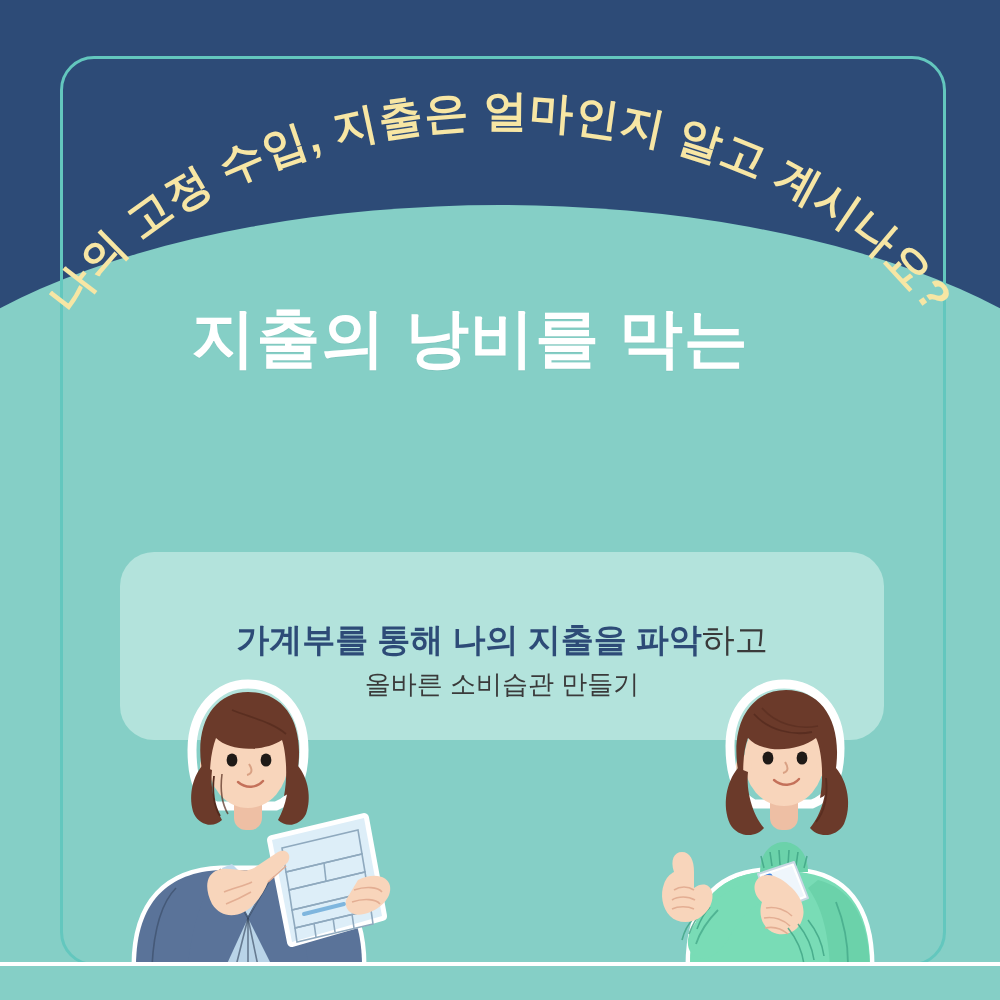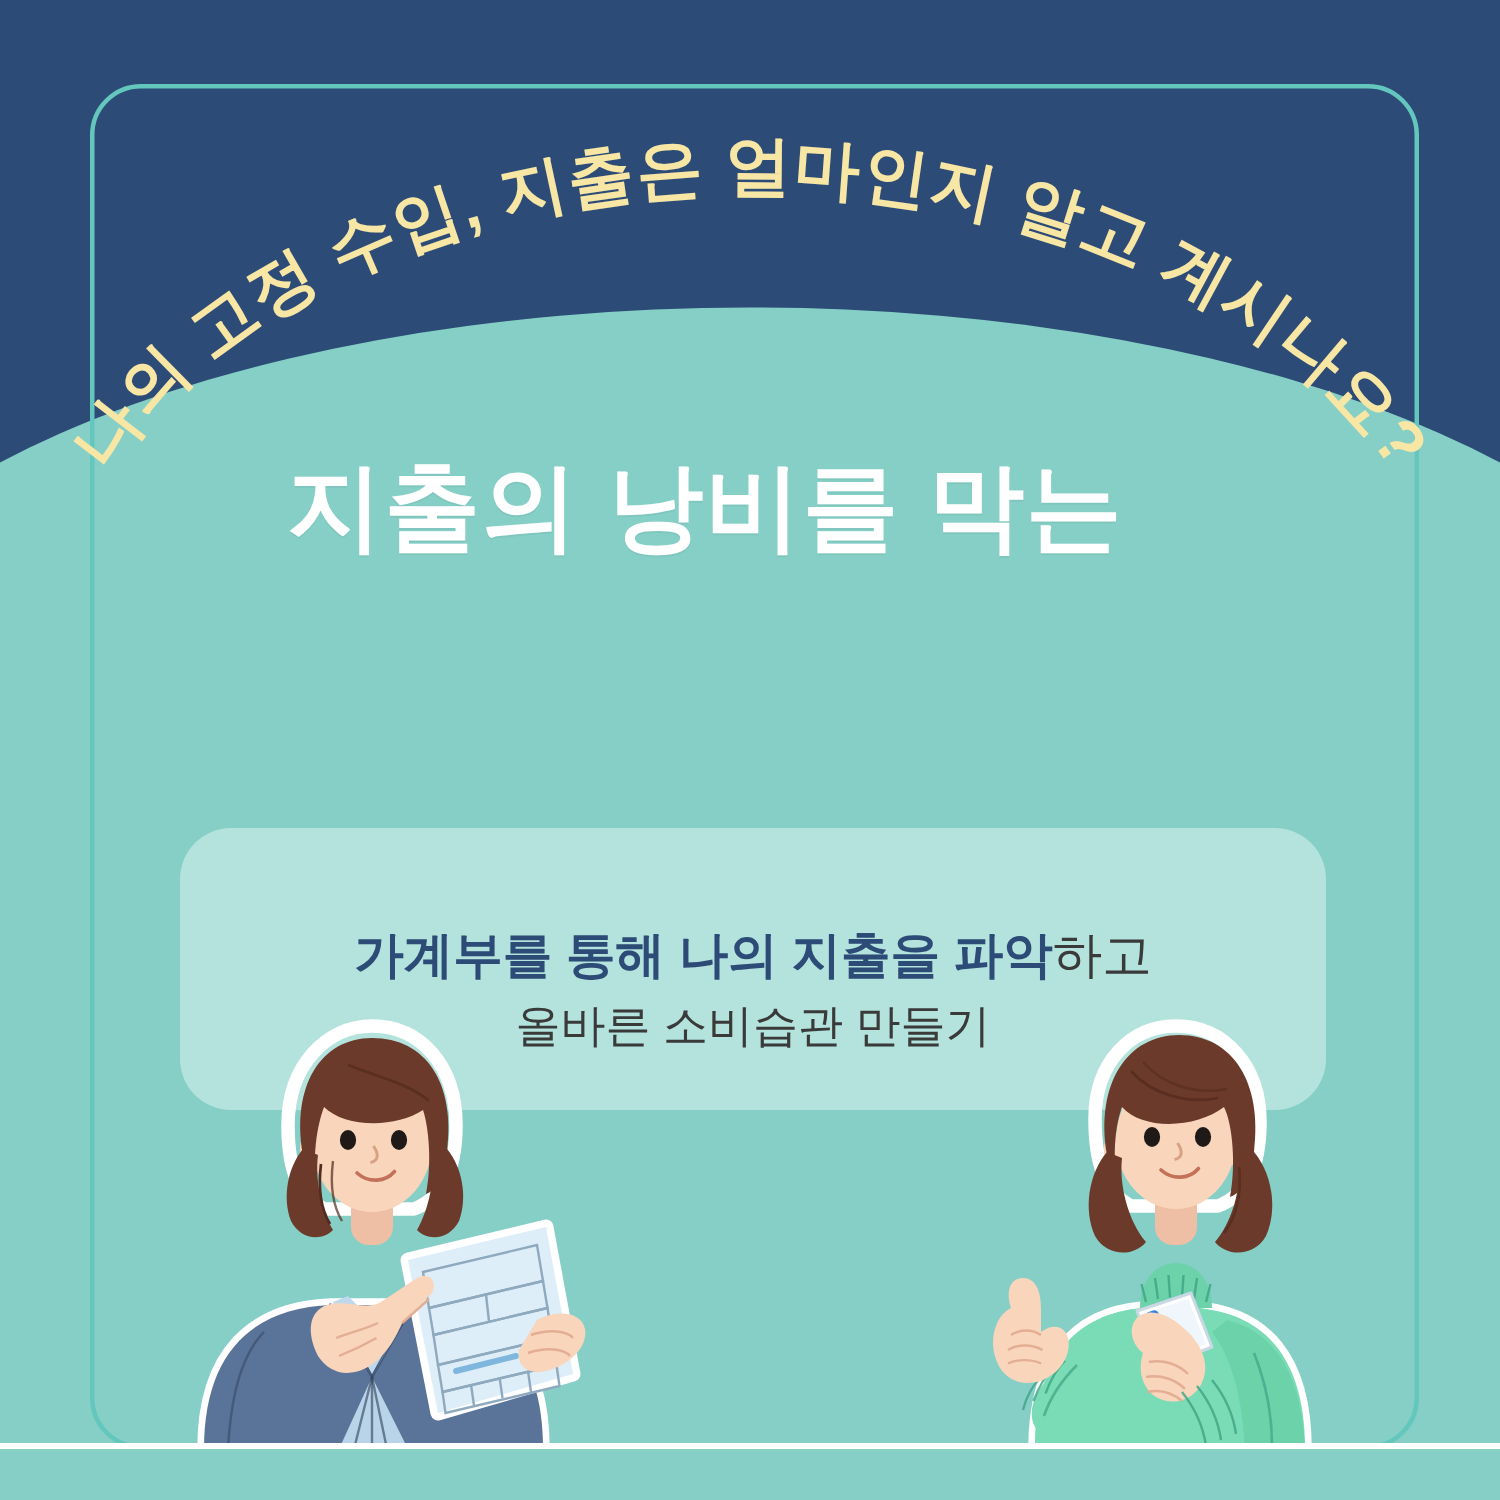--- a/index.html
+++ b/index.html
@@ -116,21 +116,21 @@
     display: flex;
     flex-direction: column;
     align-items: center;
     justify-content: center;
   }
   .sub-line {
     white-space: nowrap;
     line-height: 1.5;
   }
   .sub-line-1 { font-size: 33px; margin-top: 27px; }
-  .sub-line-2 { font-size: 30px; }
+  .sub-line-2 { font-size: 26px; }
   .sub-strong {
     font-weight: bold;
     color: #2D4B77;
   }
   .sub-normal {
     font-weight: normal;
     color: #3A3A3A;
   }
 
   

